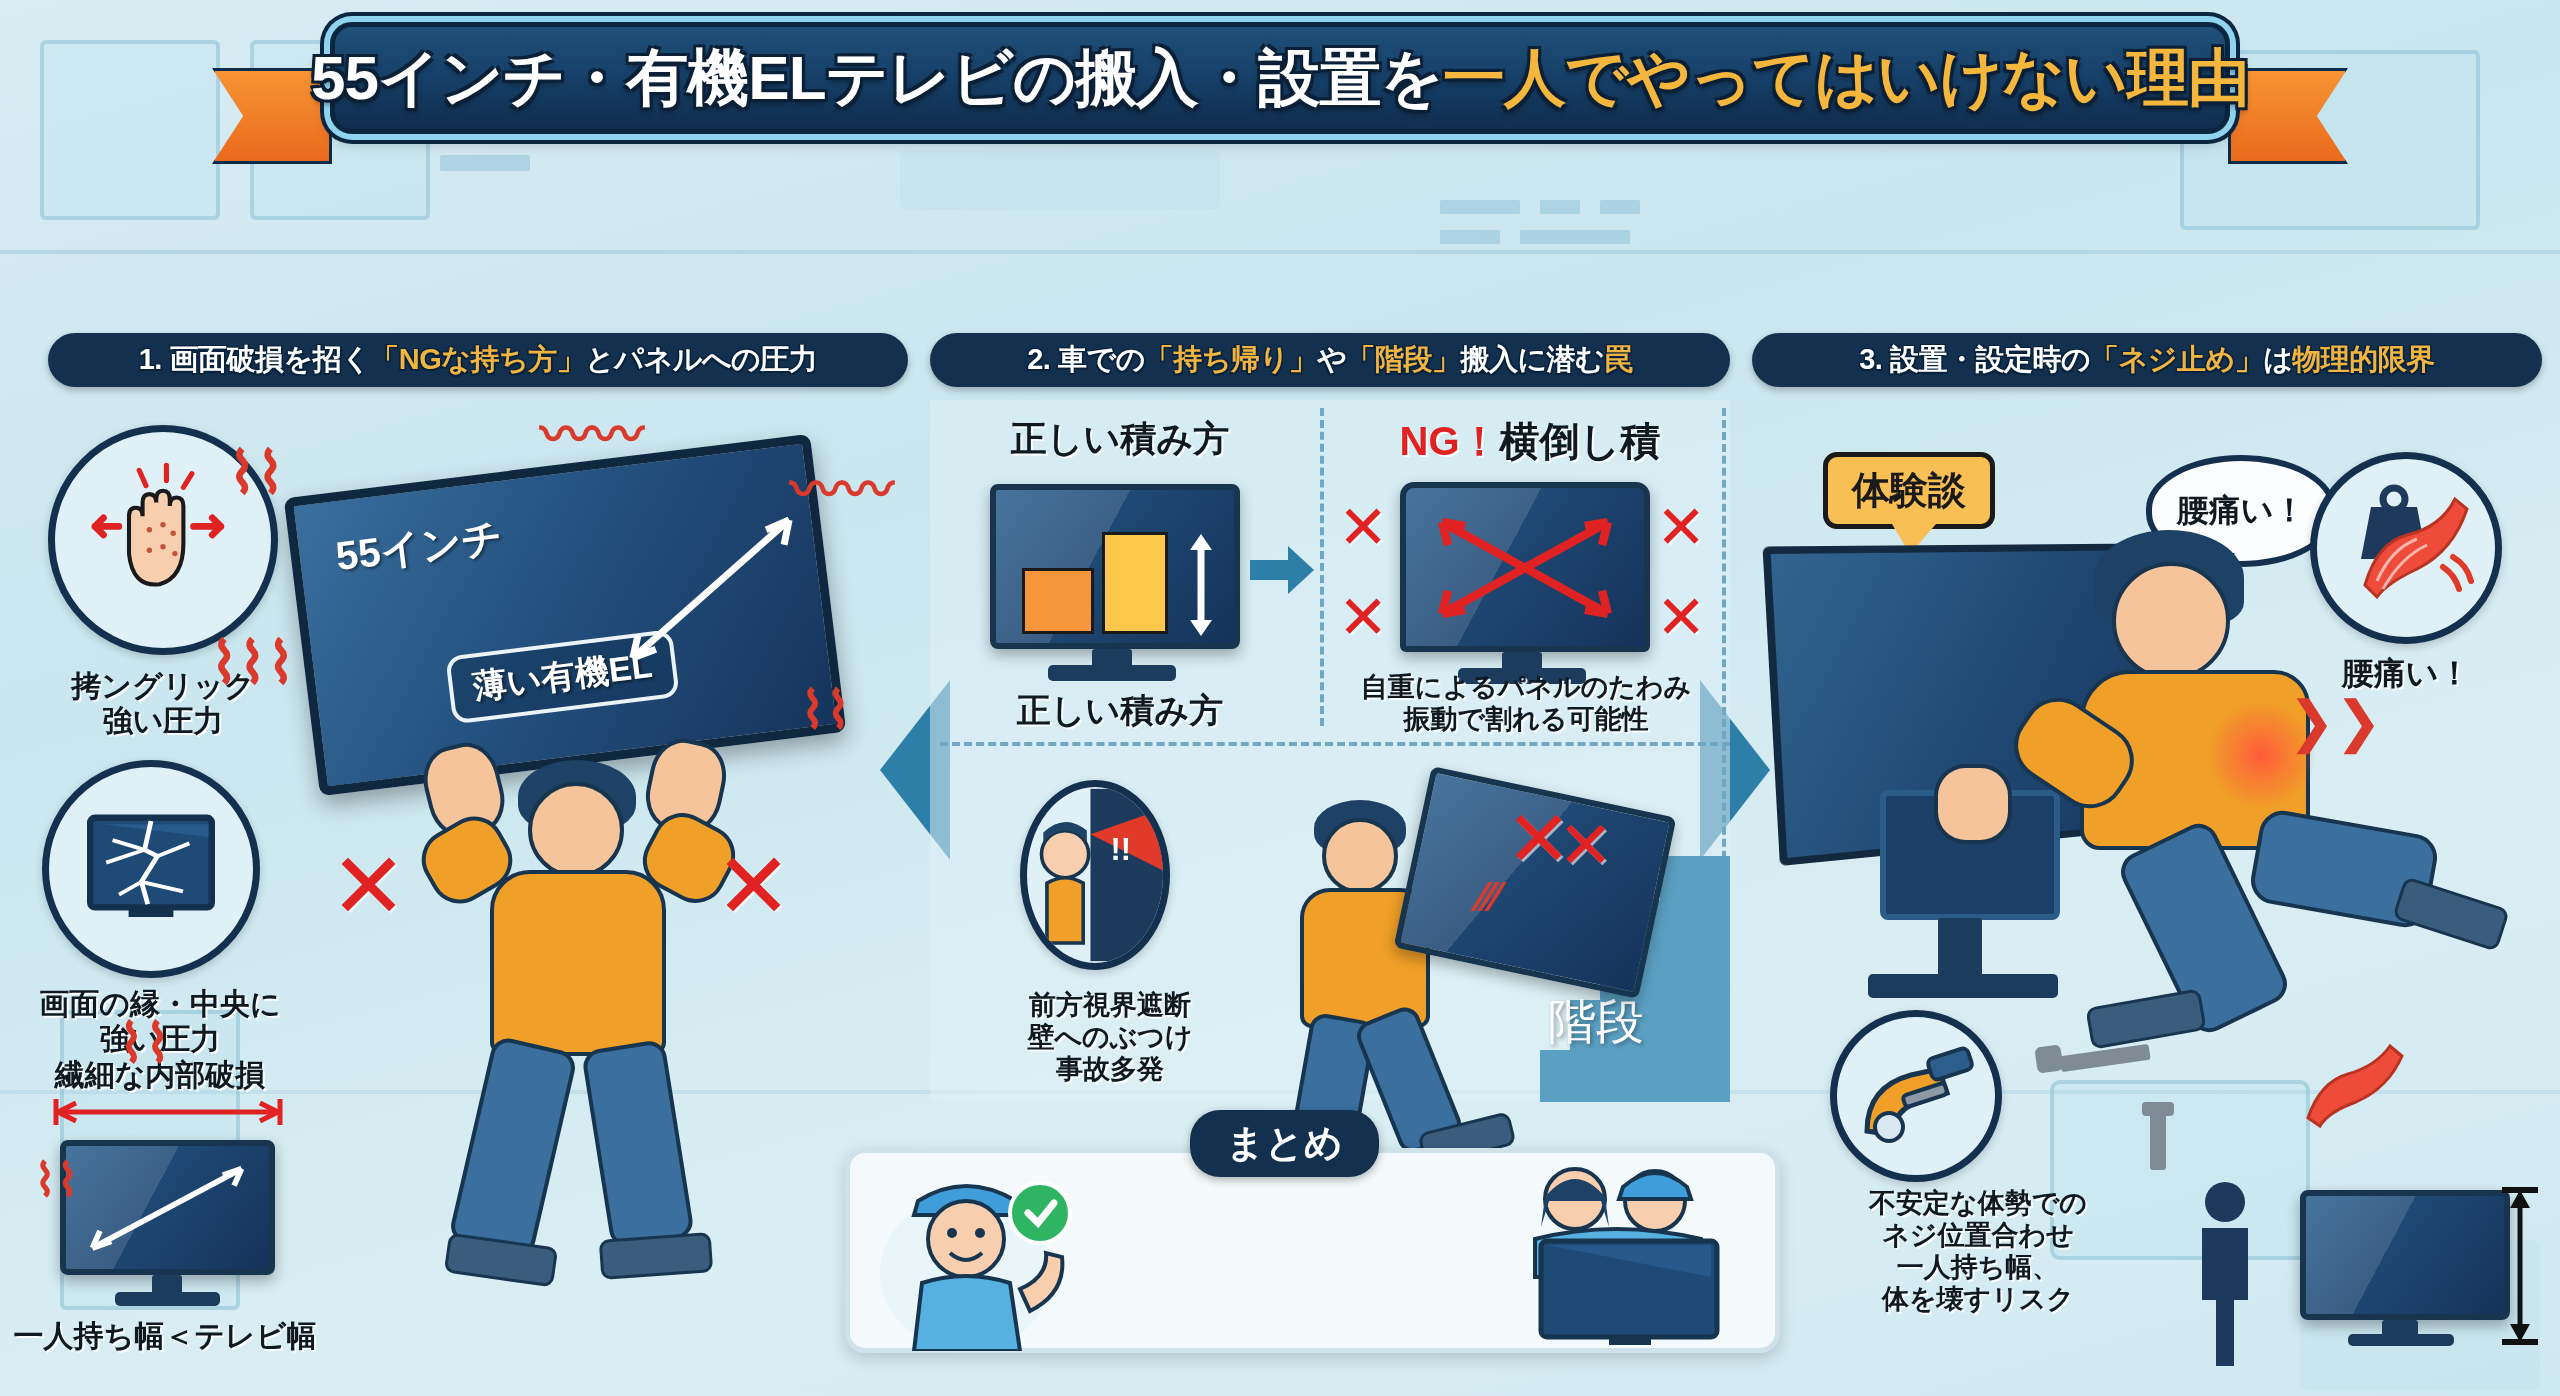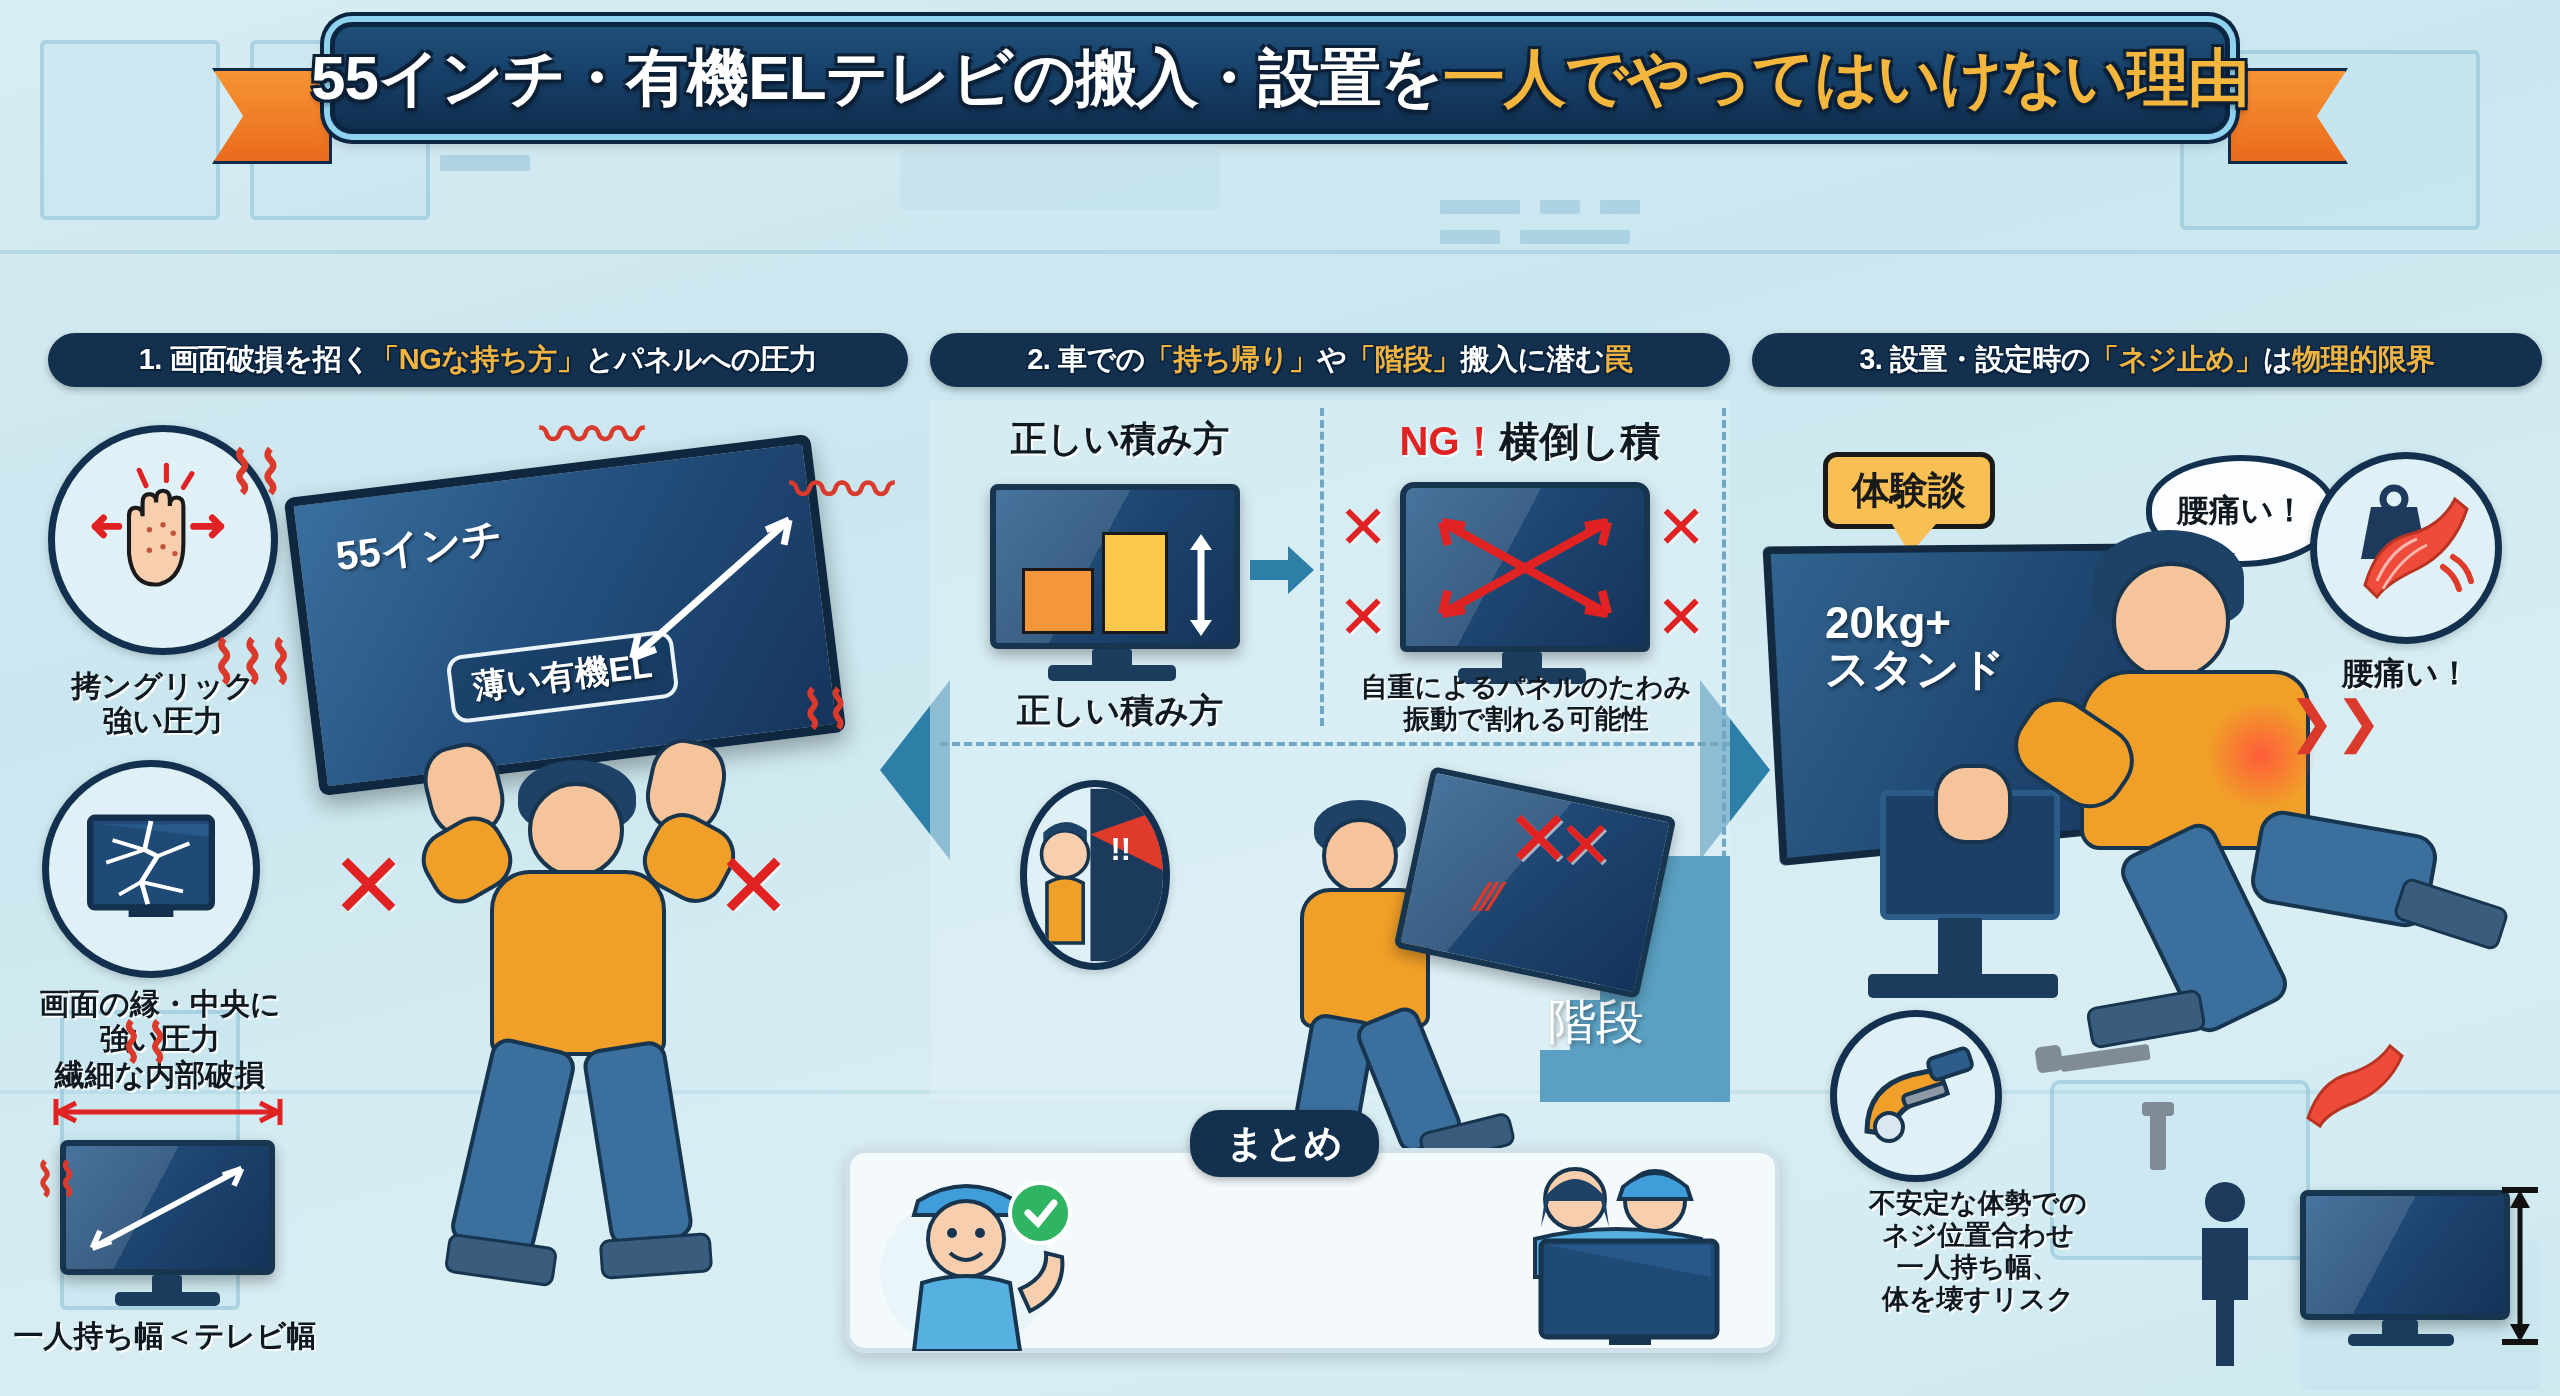--- a/index.html
+++ b/index.html
@@ -426,20 +426,25 @@
   <div class="circle-icon" style="left:1020px;top:780px;width:150px;height:190px;border-radius:50%;overflow:hidden;">
     <svg width="150" height="190" viewBox="0 0 150 190">
       <rect x="70" y="0" width="80" height="190" fill="#1b3a5c"></rect>
       <path d="M70 50 L150 22 L150 90 Z" fill="#e03a2a"></path>
       <text x="92" y="78" font-size="34" font-weight="900" fill="#fff" font-family="'Liberation Sans',sans-serif">!!</text>
       <circle cx="42" cy="72" r="26" fill="#f7cfae" stroke="#17354f" stroke-width="4"></circle>
       <path d="M18 58 Q42 34 66 58 L66 46 Q42 26 18 48 Z" fill="#1d4266"></path>
       <path d="M22 104 Q42 92 62 104 L62 170 L22 170 Z" fill="#f0a028" stroke="#17354f" stroke-width="4"></path>
     </svg>
   </div>
+  <div class="caption sm" style="left:960px;top:990px;width:300px;">
+    <div>前方視界遮断</div>
+    <div>壁へのぶつけ</div>
+    <div>事故多発</div>
+  </div>
 
   <div class="stairs-block" style="left:1540px;top:1050px;width:190px;height:52px;"></div>
   <div class="stairs-block" style="left:1570px;top:1000px;width:160px;height:54px;"></div>
   <div class="stairs-block" style="left:1600px;top:950px;width:130px;height:54px;"></div>
   <div class="stairs-block" style="left:1630px;top:900px;width:100px;height:54px;"></div>
   <div class="stairs-block" style="left:1660px;top:856px;width:70px;height:50px;"></div>
   <div style="position:absolute;left:1548px;top:990px;font-size:48px;font-weight:400;color:#fff;text-shadow:2px 2px 4px rgba(0,0,0,.35);">階段</div>
 
   <div class="person" style="left:1290px;top:800px;width:230px;height:300px;">
     <div class="p-hair" style="left:24px;top:0px;width:92px;height:56px;"></div>
@@ -484,24 +489,20 @@
       <rect x="104" y="180" width="42" height="8" fill="#17354f"></rect>
     </svg>
   </div>
   <div id="summary-badge">まとめ</div>
 
   <div id="exp-badge">体験談</div>
 
   <div id="tv3">
     <div class="glare"></div>
   </div>
-  <div id="tv3-label" style="left:1825px;top:600px;">
-    <div>20kg+</div>
-    <div>スタンド</div>
-  </div>
 
   <div style="position:absolute;left:1880px;top:790px;width:180px;height:130px;border:6px solid #2b5b87;border-radius:8px;background:#1b3f66;"></div>
   <div class="tv-stand-neck" style="left:1938px;top:918px;width:44px;height:60px;"></div>
   <div class="tv-stand-base" style="left:1868px;top:974px;width:190px;height:24px;"></div>
 
   <div class="speech" style="left:2146px;top:455px;width:190px;height:112px;">腰痛い！</div>
 
   <div class="circle-icon" style="left:2310px;top:452px;width:192px;height:192px;">
     <svg width="150" height="150" viewBox="0 0 150 150">
       <path d="M40 34 L86 34 L96 86 L30 86 Z" fill="#1d3a5c"></path>

